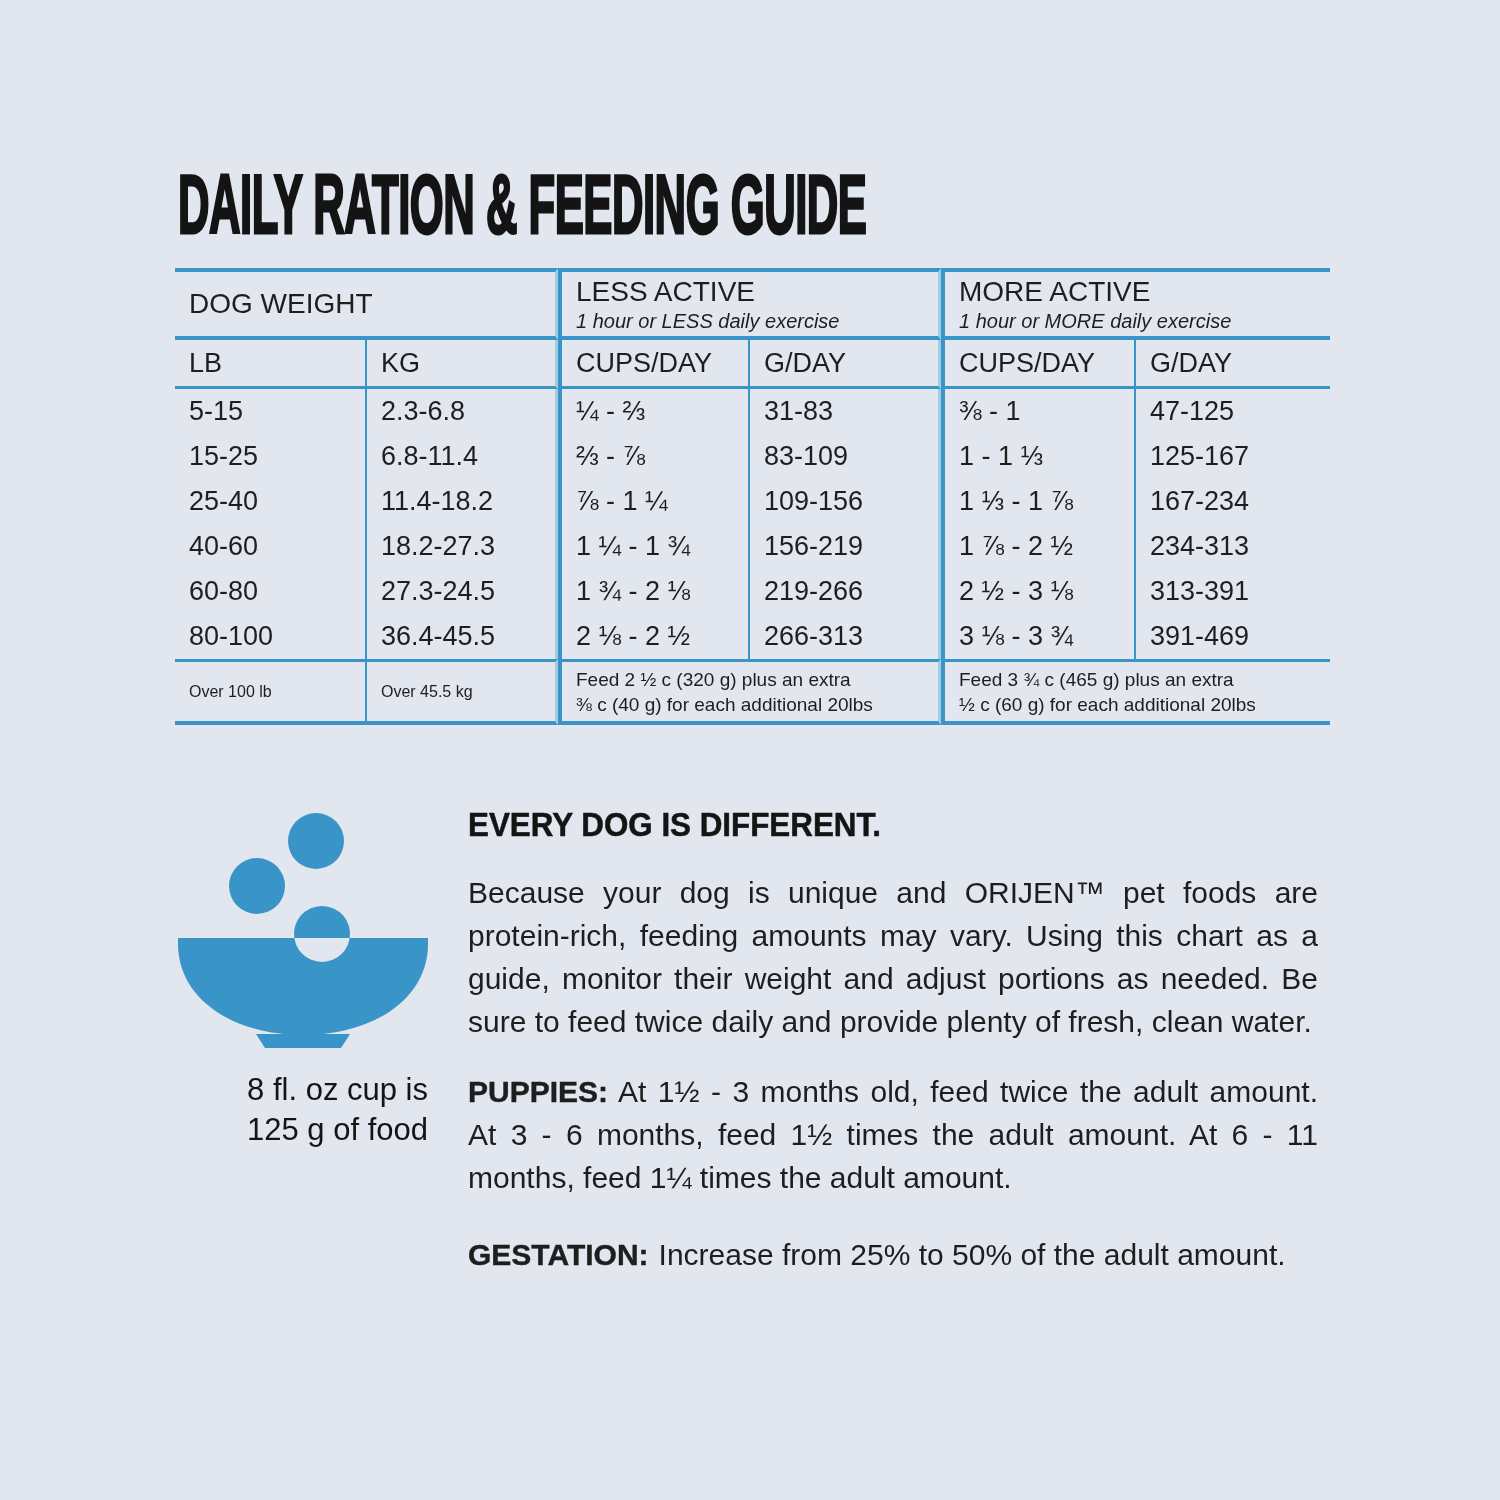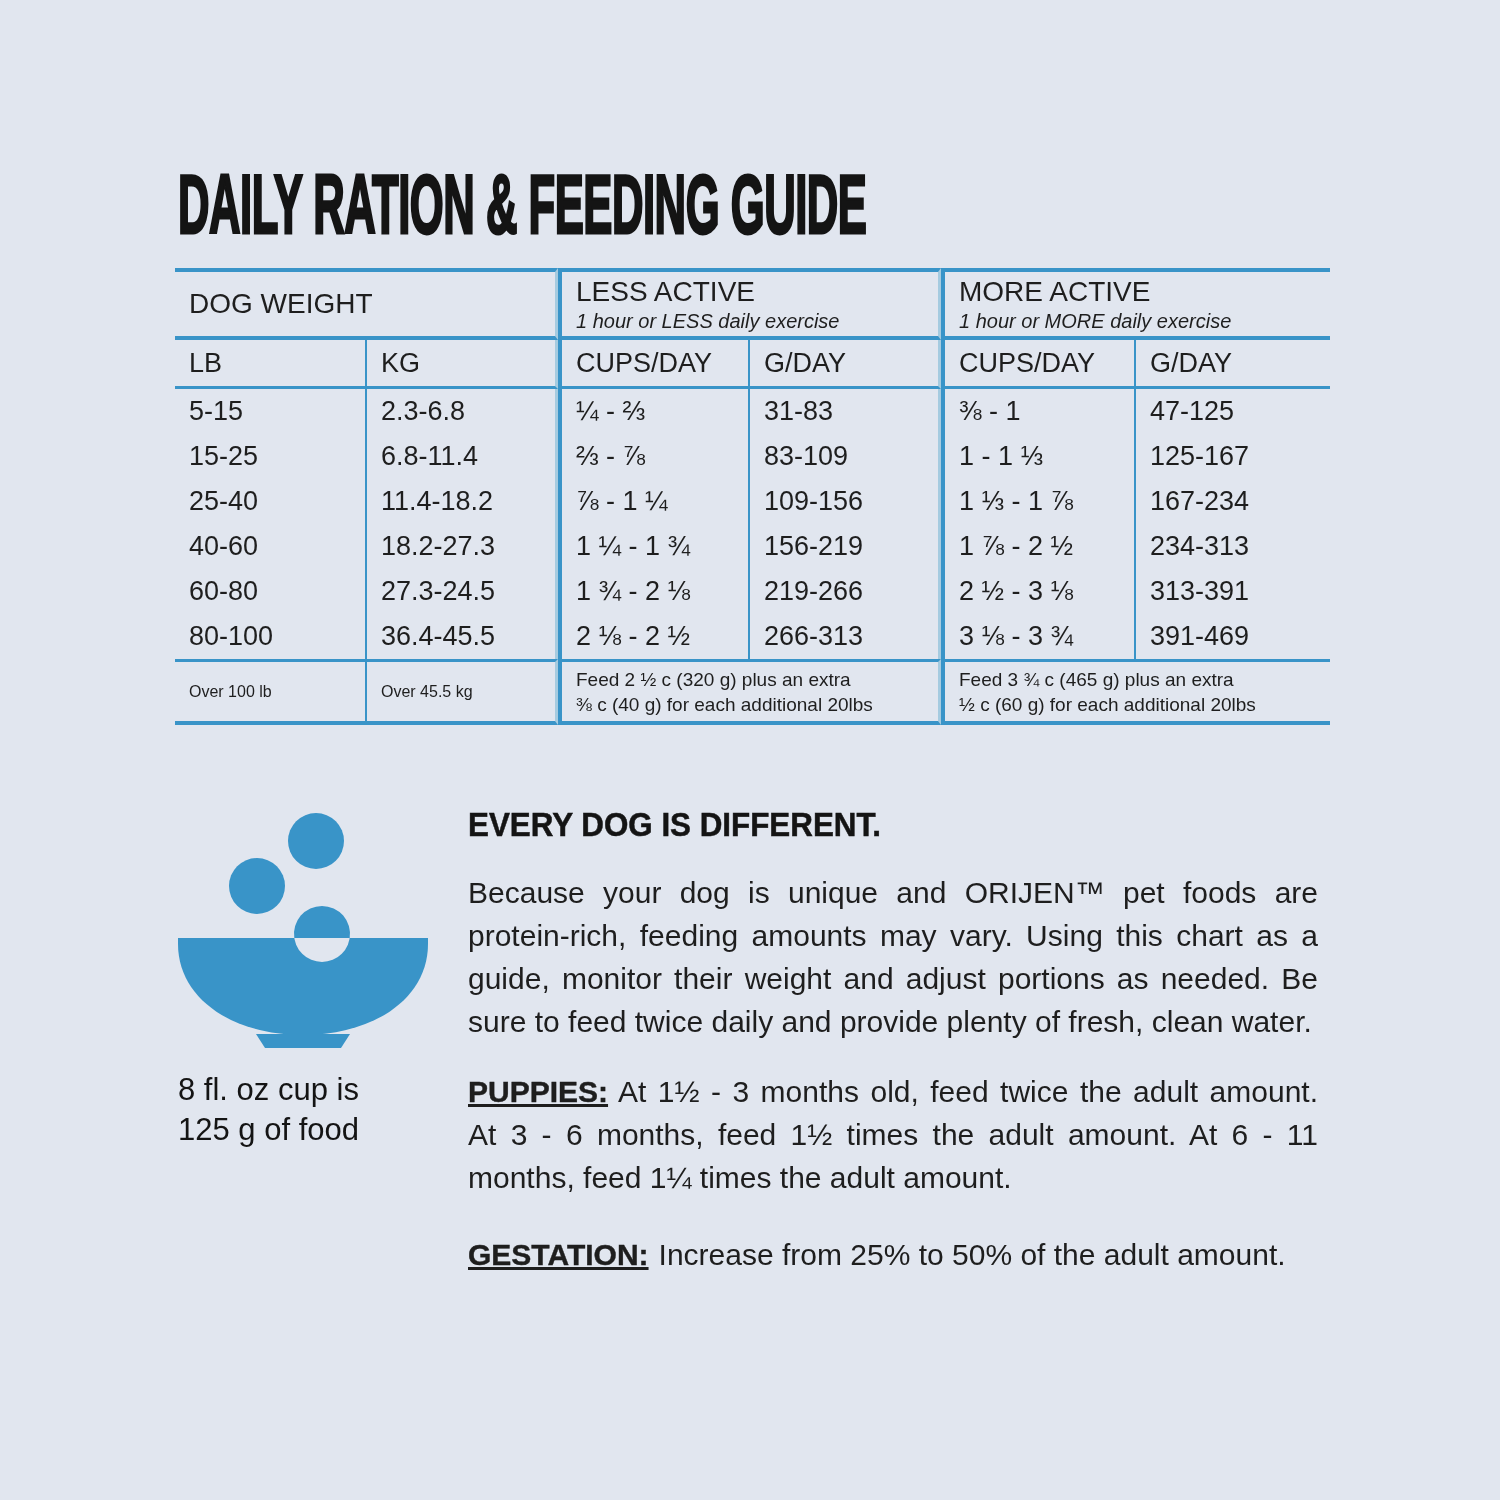--- a/index.html
+++ b/index.html
@@ -50,38 +50,38 @@
   
   .ghead{font-size:28px;line-height:32px;}
   .gsub{font-size:20px;line-height:24px;margin-top:1px;font-style:italic;}
   tfoot .note{line-height:25px;font-size:19px;}
   tfoot .small{font-size:16px;}
 
   
   .bowl-wrap{position:absolute;left:178px;top:813px;width:250px;}
   .bowl-wrap svg{display:block;}
   .cup-note{
-    margin-top:22px;text-align:left;
+    margin-top:22px;text-align:right;
     font-size:31px;line-height:40px;color:#141414;
   }
 
   
   .info{position:absolute;left:468px;top:806px;width:850px;}
   .info h2{
     font-size:33px;font-weight:700;color:#141414;
     -webkit-text-stroke:0.5px #141414;
     transform:scaleX(0.95);transform-origin:left top;
     white-space:nowrap;
   }
   .info p{font-size:30px;line-height:43px;color:var(--ink);}
   .info .lead{margin-top:27px;text-align:justify;}
   .info .block{margin-top:27px;text-align:justify;}
   .info .single{margin-top:34px;white-space:nowrap;}
   .info .single.last{margin-top:34px;}
-  .info strong{font-weight:700;margin-right:10px;text-decoration:underline;-webkit-text-stroke:0.4px var(--ink);}
+  .info strong{font-weight:700;margin-right:10px;-webkit-text-stroke:0.4px var(--ink);}
 </style>
 </head>
 <body>
 
 <div class="canvas">
 
   <div class="page-title">DAILY RATION &amp; FEEDING GUIDE</div>
 
   <table class="feed">
     <colgroup>

